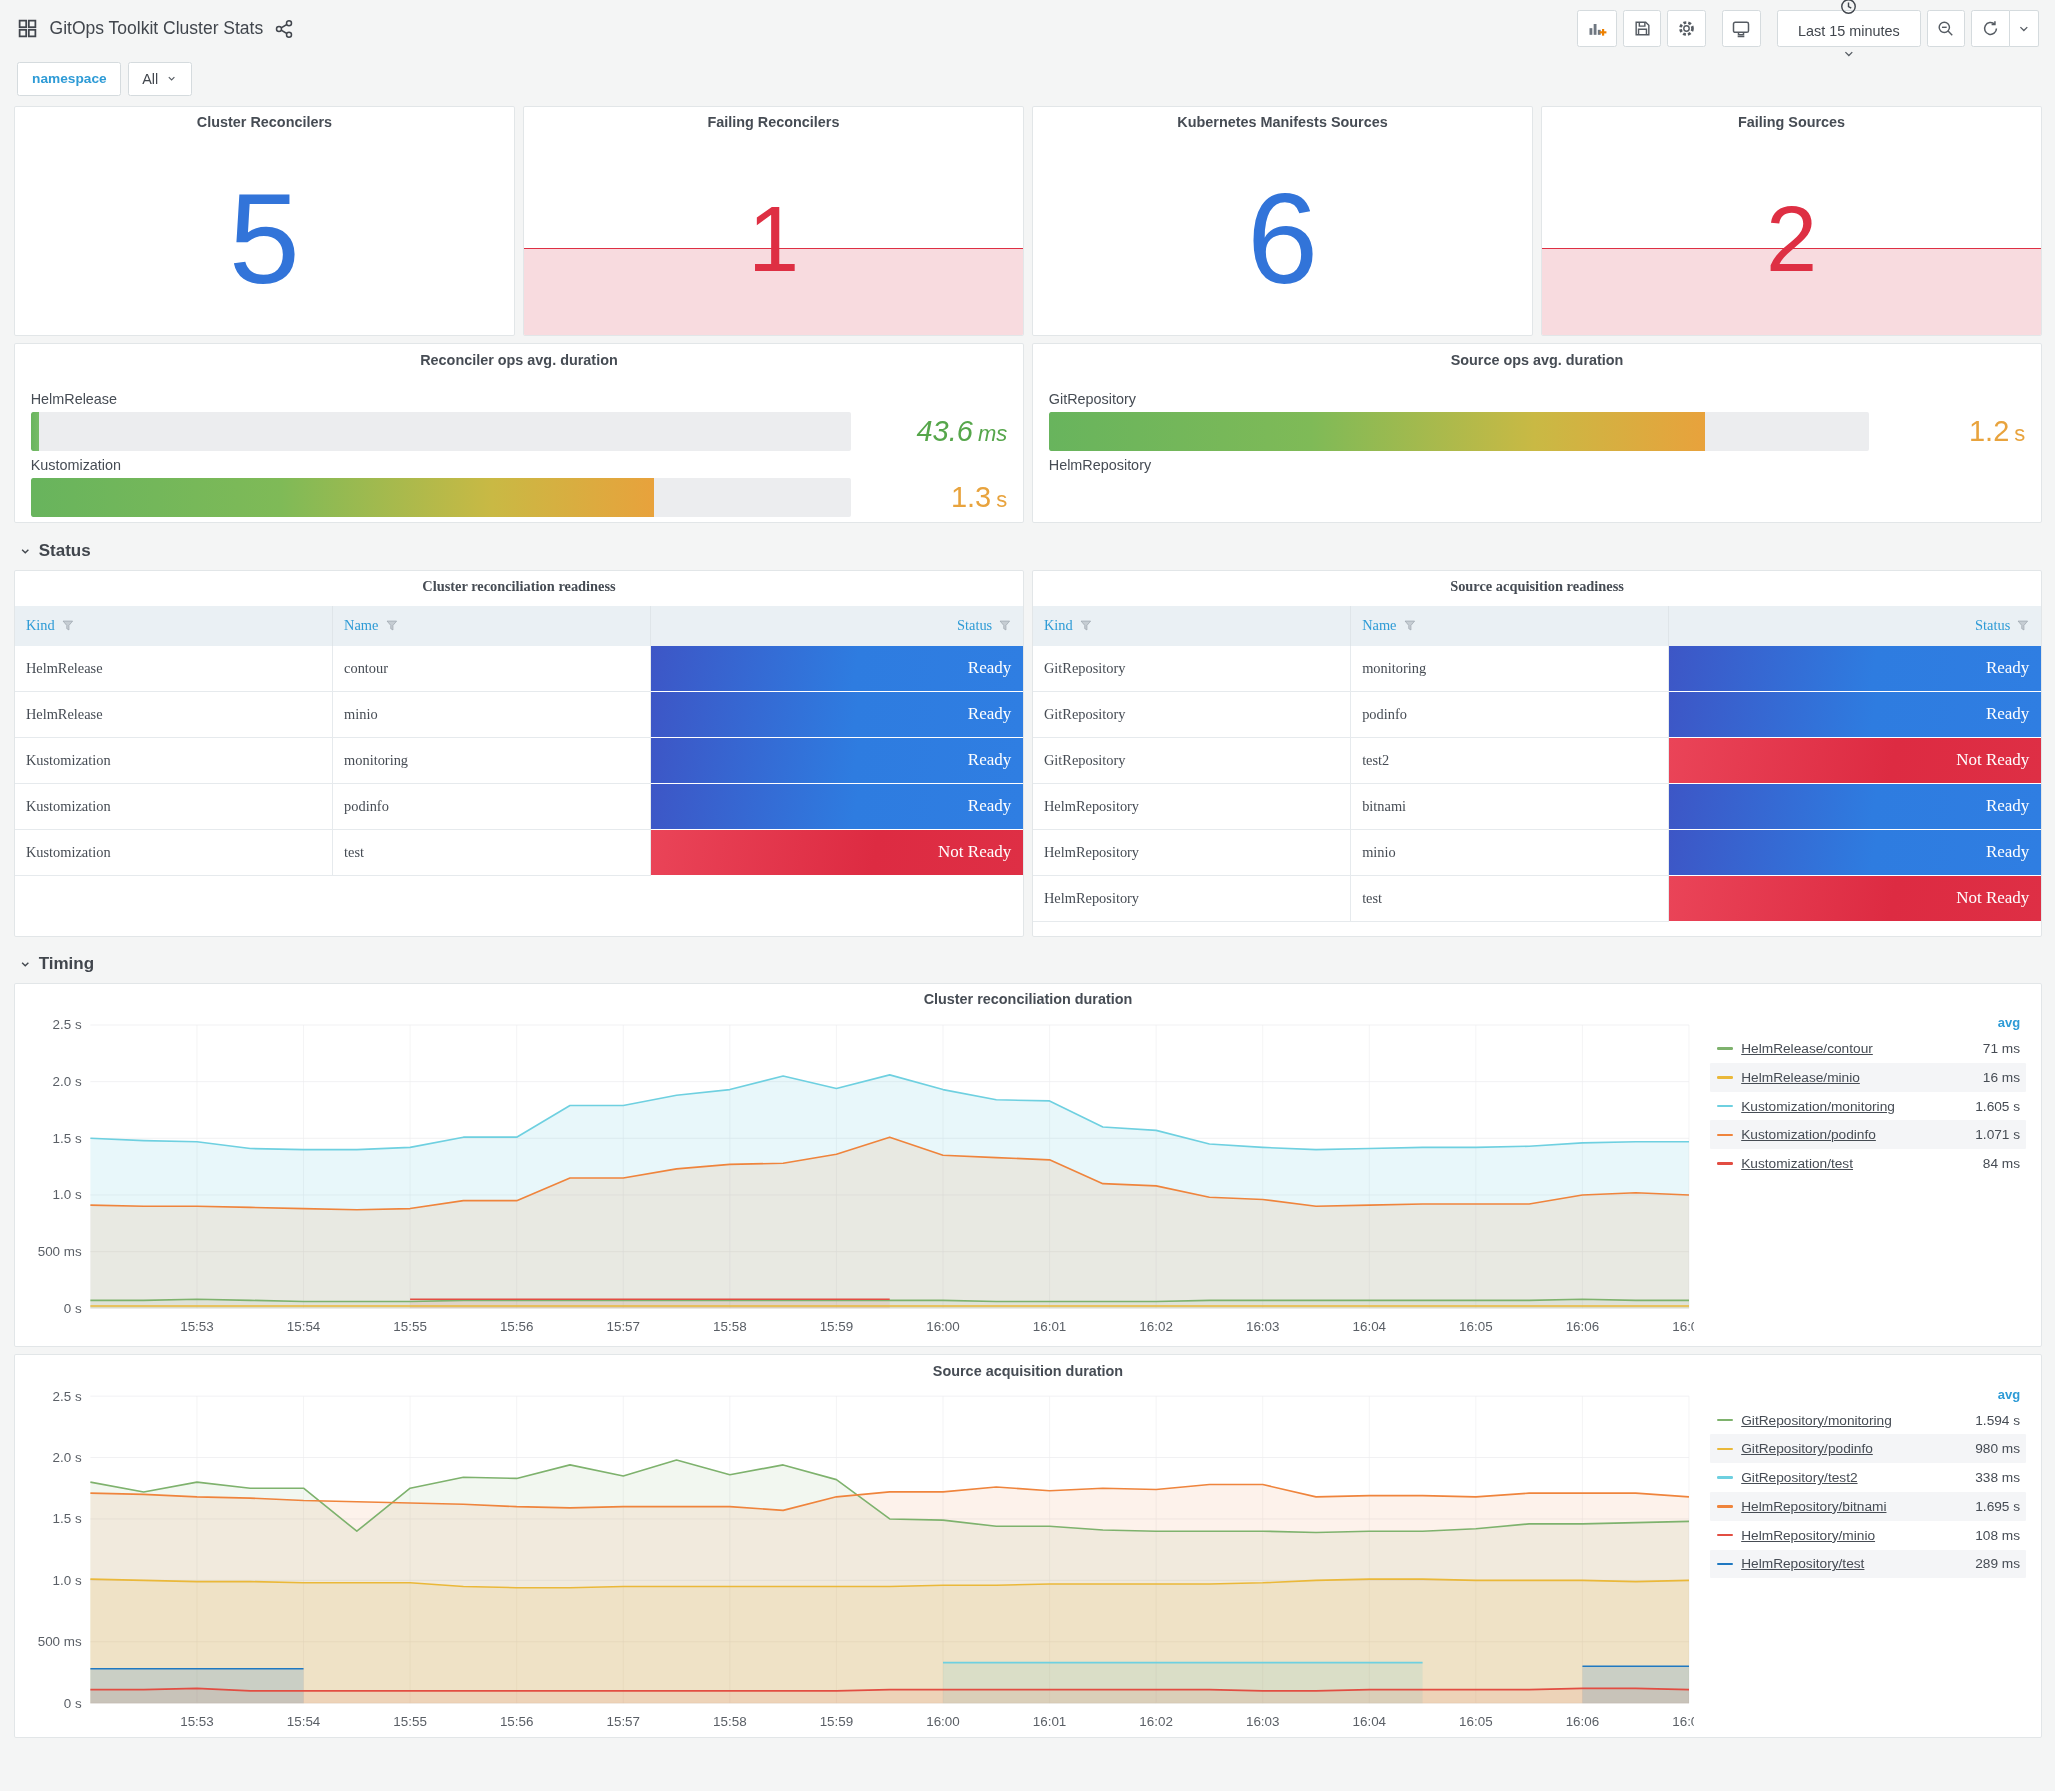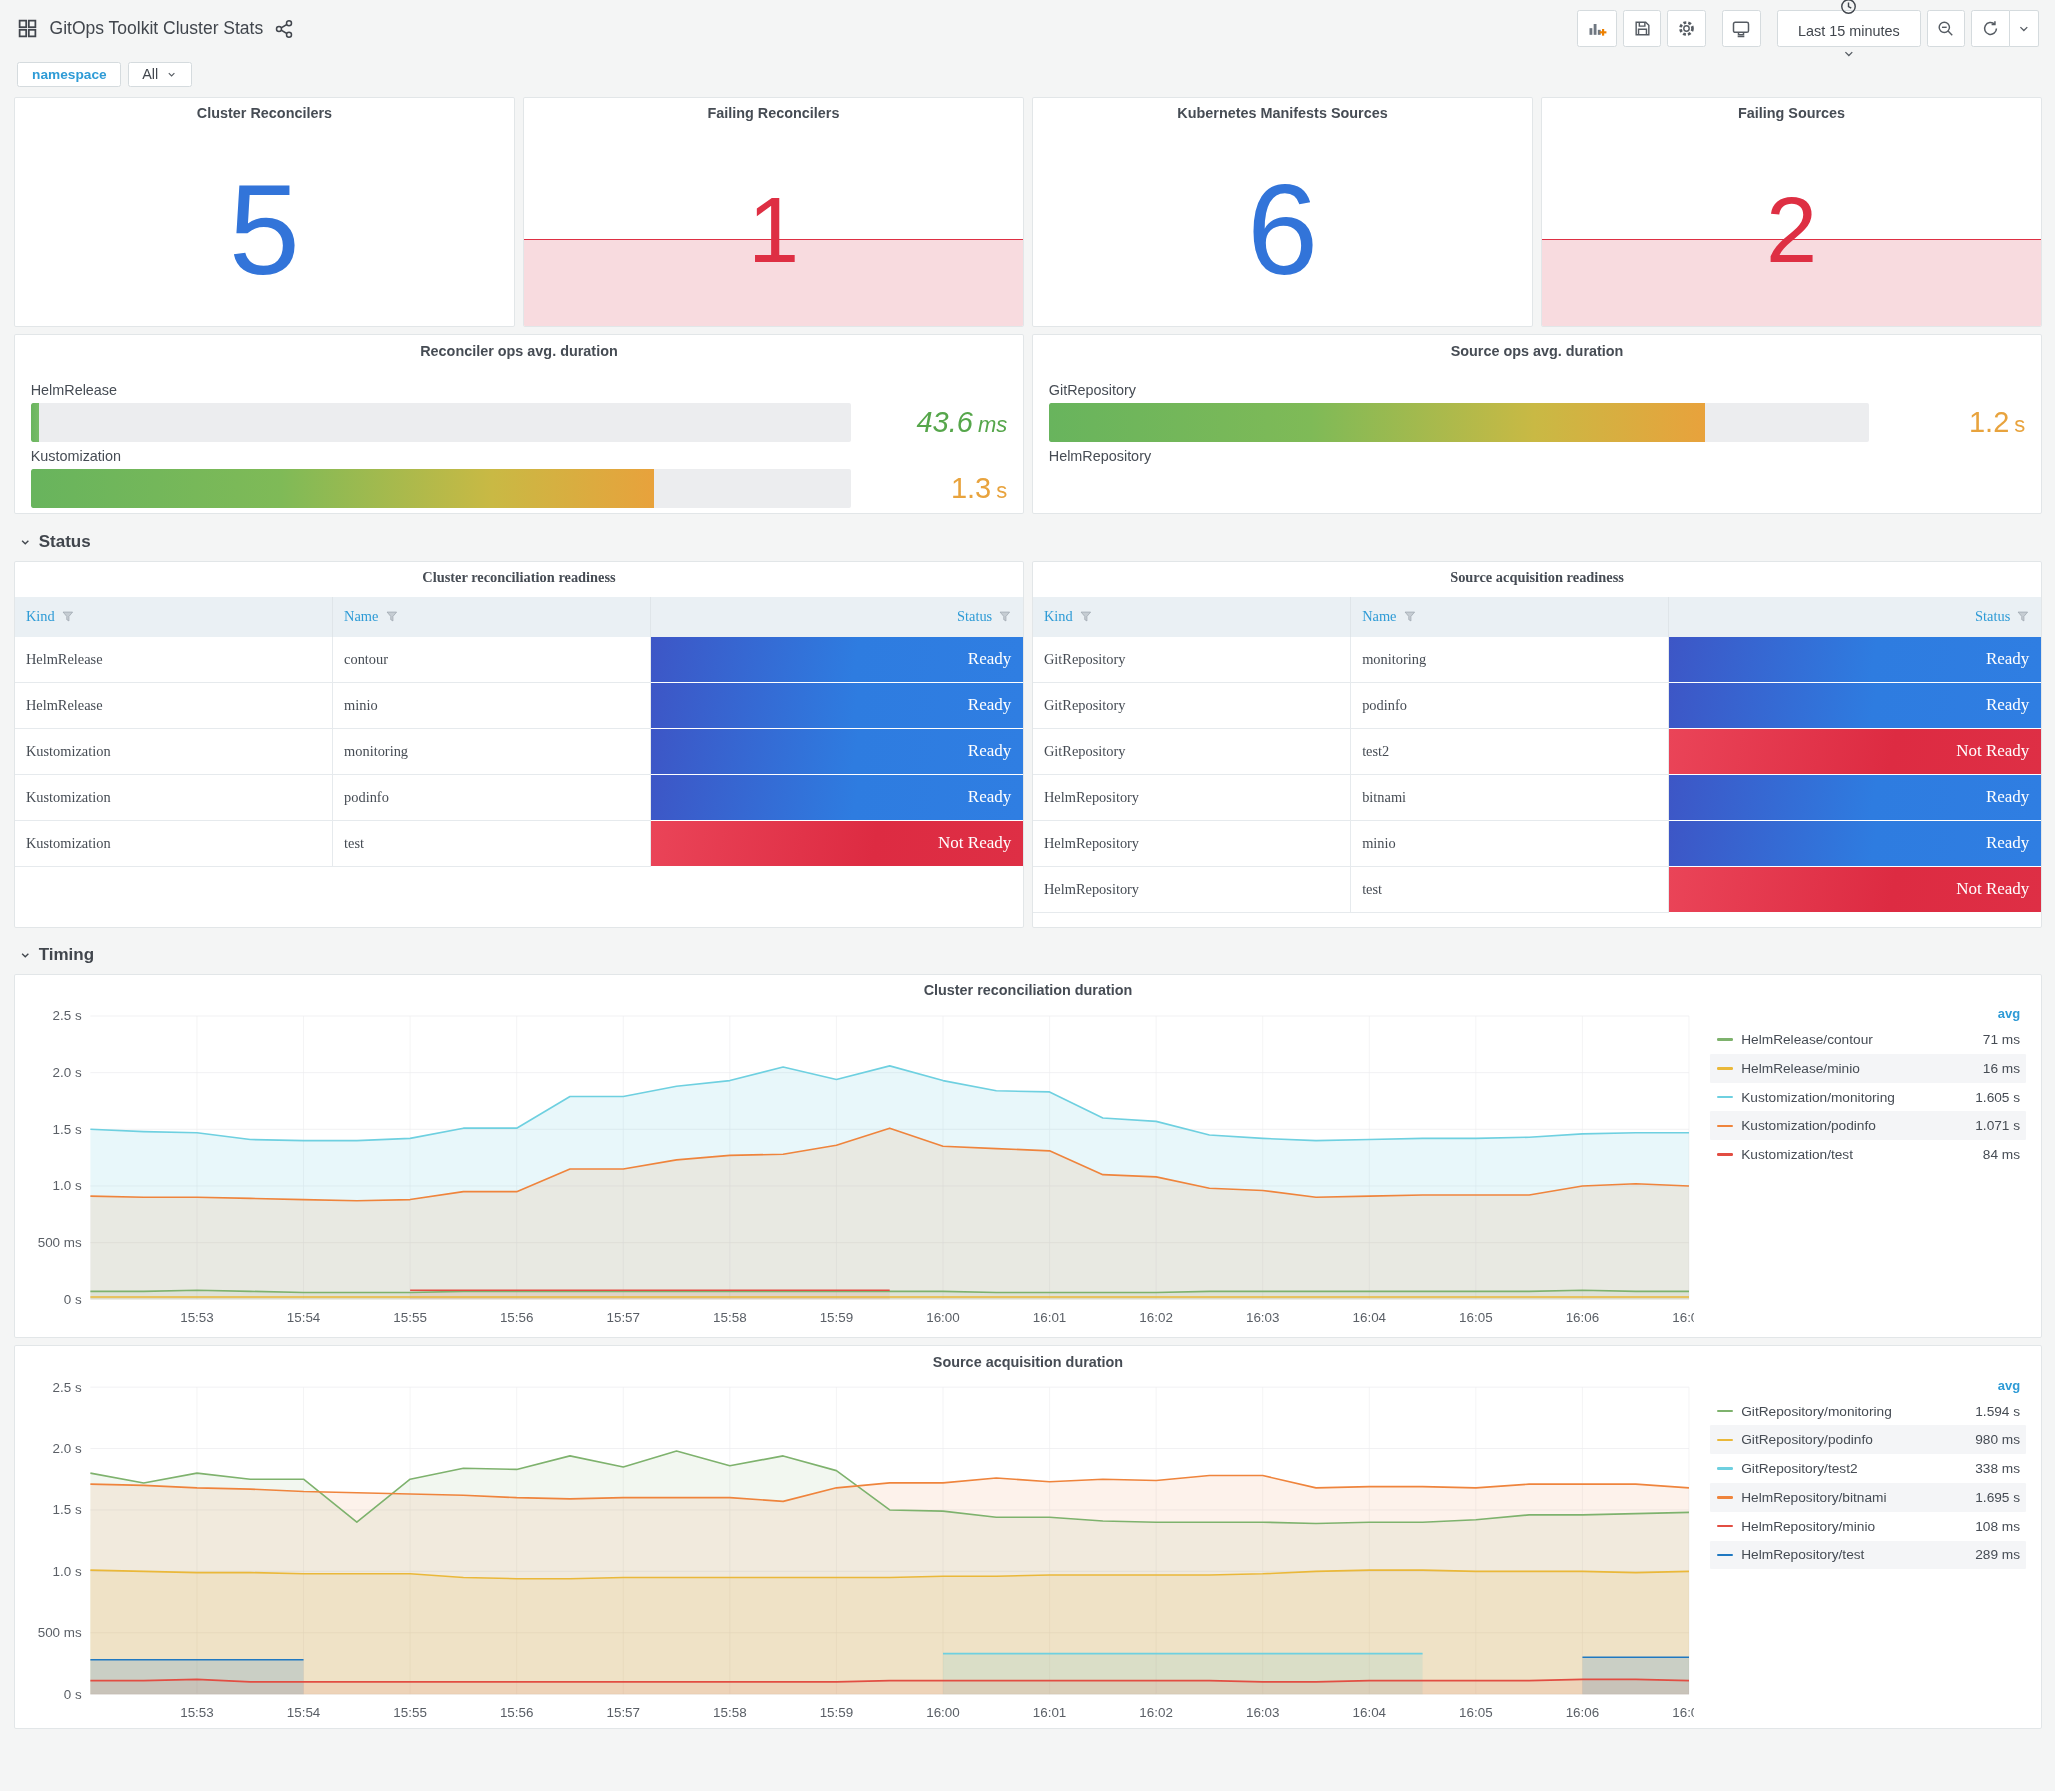--- a/index.html
+++ b/index.html
@@ -15,21 +15,21 @@
   .tb-btn { height:37px; min-width:37px; display:flex; align-items:center; justify-content:center; gap:7.5px;
             background:#fff; border:0.6px solid #D5DBDE; border-radius:2.5px; cursor:pointer; padding:0 8.7px;flex-direction:column; }
   .gap8 { margin-left:6.2px; } .gap24 { margin-left:16px; }
   .tb-time { font-size:14.4px; color:#41464D; font-weight:500; padding:0 11.2px; }
   .btn-group { display:flex; margin-left:6.2px; }
   .btn-group .tb-btn { border-radius:2.5px 0 0 2.5px; }
   .btn-group .tb-caret { border-radius:0 2.5px 2.5px 0; border-left:none; min-width:29px; padding:0; }
 
   
   .submenu { display:flex; gap:6.2px; padding:8.7px 3.7px 10px 3.7px; }
-  .var-box { background:#fff; border:0.6px solid #D5DBDE; border-radius:2.5px; height:25px;
+  .var-box { background:#fff; border:0.6px solid #D5DBDE; border-radius:2.5px; height:34px;
              display:flex; align-items:center; padding:0 13.7px; gap:7.5px; }
   .var-label { color:#2E9BD6; font-weight:700; font-size:13.7px; }
   .var-value { font-size:14.4px; color:#41464D; }
 
   
   .row { display:flex; gap:7.5px; margin-bottom:7.5px; }
   .panel { background:#fff; border:0.6px solid #E2E6E8; border-radius:1.9px; position:relative; overflow:hidden; }
   .panel-title { position:absolute; top:7.5px; left:0; right:0; text-align:center;
                  font-size:14.4px; font-weight:600; color:#464C54; z-index:3; }
 
@@ -78,21 +78,21 @@
   .chart-panel { width:100%; }
   #chart1 { height:364px; margin-bottom:7.5px; }
   #chart2 { height:384px; }
   .plot { position:absolute; left:8.7px; top:31px; right:347px; bottom:6.2px; }
   .plot svg { position:absolute; inset:0; }
   .legend { position:absolute; right:15px; top:28px; width:316px; font-size:13.7px; }
   .legend-header { text-align:right; color:#2E9BD6; font-weight:700; font-size:13px; padding:3.7px 6.2px; }
   .legend-row { display:flex; align-items:center; gap:8.7px; padding:6.9px 6.2px; border-radius:1.2px; }
   .legend-row.zebra { background:#F4F5F7; }
   .legend-swatch { width:16px; height:2.5px; border-radius:1.2px; flex:none; }
-  .legend-label { flex:1; color:#464C54; cursor:pointer; white-space:nowrap; overflow:hidden; }
+  .legend-label { flex:1; color:#464C54; cursor:pointer; white-space:nowrap; overflow:hidden;text-decoration:underline; }
   .legend-value { color:#464C54; white-space:nowrap; }
   svg text { font-family:"Liberation Sans","DejaVu Sans",sans-serif; }
 </style>
 </head>
 <body>
 
 <div class="page">
 
   <header class="topbar">
     <div class="tb-left">

